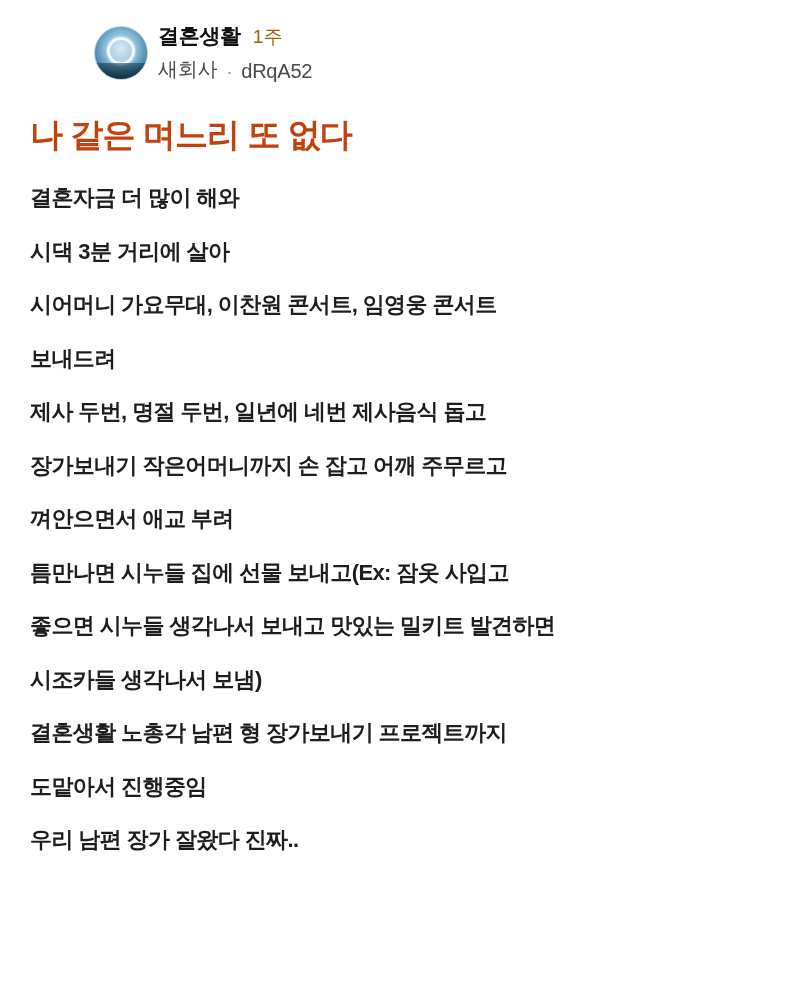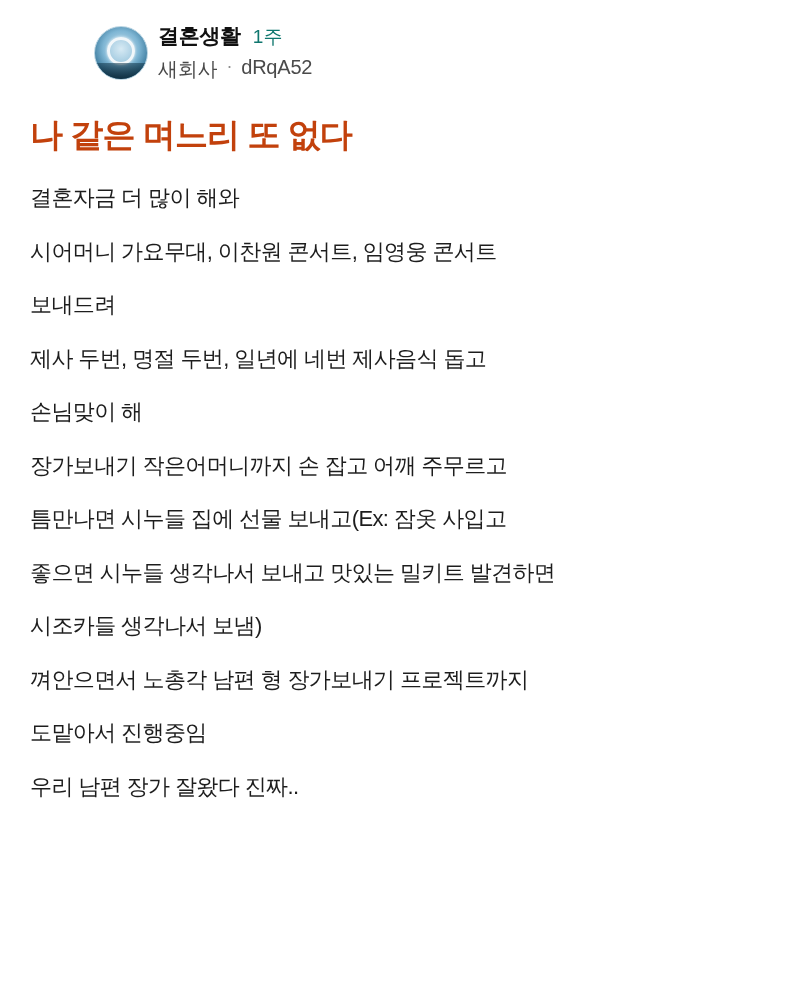--- a/index.html
+++ b/index.html
@@ -73,26 +73,26 @@
     gap: 12px;
   }
   .author {
     font-size: 21px;
     font-weight: 700;
     color: #111111;
     letter-spacing: -0.3px;
   }
   .time {
     font-size: 19px;
-    color: #0f766e;
+    color: #a16207;
     font-weight: 400;
   }
   .line-2 {
     display: flex;
-    align-items: flex-start;
+    align-items: flex-end;
     gap: 9px;
     font-size: 20px;
     color: #4a4a4a;
     letter-spacing: -0.2px;
   }
   .dot-sep {
     color: #8d8d8d;
     font-size: 18px;
   }
   .post-title {
@@ -105,21 +105,21 @@
   .post-body {
     margin-top: 26px;
     margin-left: 2px;
   }
   .post-body p {
     margin: 0 0 26px 0;
     font-size: 22px;
     line-height: 1.25;
     letter-spacing: -0.6px;
     color: #1d1d1d;
-    font-weight: 400;
+    font-weight: 700;
   }
 </style>
 </head>
 <body>
 
 <div class="post">
 
   <div class="post-header">
     <div class="avatar">
       <div class="ring"></div>
@@ -135,26 +135,27 @@
         <span class="dot-sep">·</span>
         <span>dRqA52</span>
       </div>
     </div>
   </div>
 
   <h1 class="post-title">나 같은 며느리 또 없다</h1>
 
   <div class="post-body">
     <p>결혼자금 더 많이 해와</p>
+    <p>시댁 3분 거리에 살아</p>
     <p>시어머니 가요무대, 이찬원 콘서트, 임영웅 콘서트</p>
     <p>보내드려</p>
     <p>제사 두번, 명절 두번, 일년에 네번 제사음식 돕고</p>
-    <p>손님맞이 해</p>
     <p>장가보내기 작은어머니까지 손 잡고 어깨 주무르고</p>
+    <p>껴안으면서 애교 부려</p>
     <p>틈만나면 시누들 집에 선물 보내고(Ex: 잠옷 사입고</p>
     <p>좋으면 시누들 생각나서 보내고 맛있는 밀키트 발견하면</p>
     <p>시조카들 생각나서 보냄)</p>
-    <p>껴안으면서 노총각 남편 형 장가보내기 프로젝트까지</p>
+    <p>결혼생활 노총각 남편 형 장가보내기 프로젝트까지</p>
     <p>도맡아서 진행중임</p>
     <p>우리 남편 장가 잘왔다 진짜..</p>
   </div>
 
 </div>
 
 </body></html>

